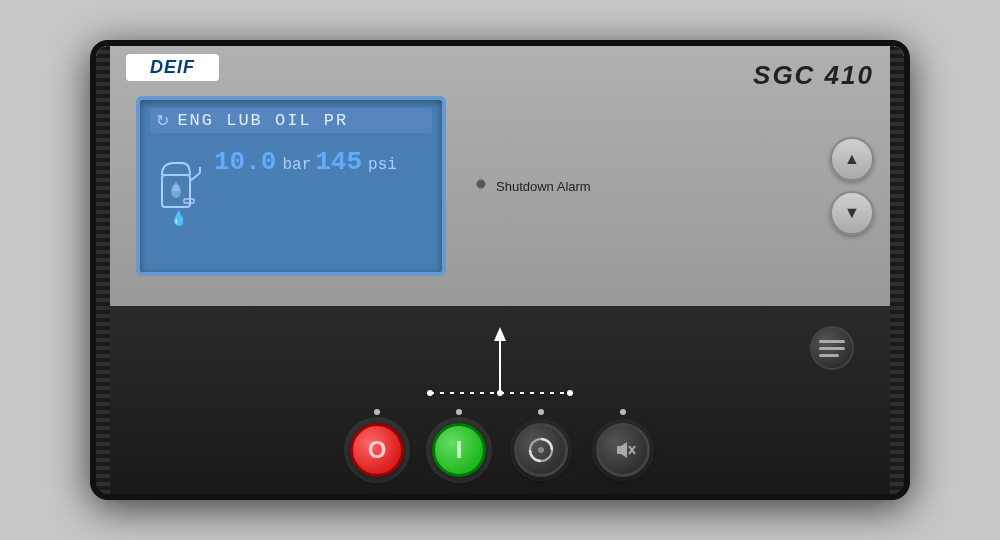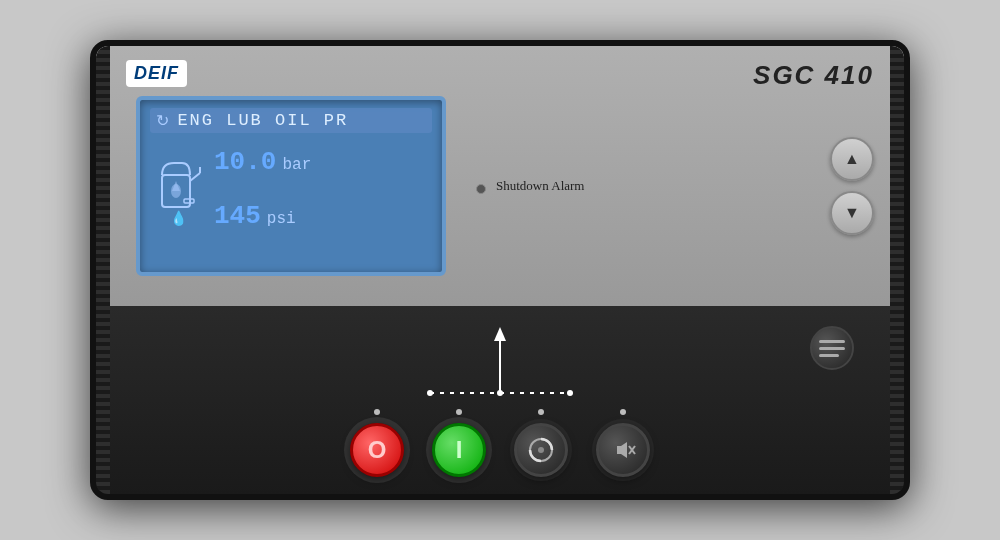--- a/index.html
+++ b/index.html
@@ -54,25 +54,25 @@
       flex-direction: row;
       align-items: center;
       padding: 20px 30px 20px 30px;
       position: relative;
       flex-shrink: 0;
     }
 
     
     .deif-logo {
       position: absolute;
-      top: 14px;
+      top: 8px;
       left: 30px;
       background: white;
       border-radius: 4px;
-      padding: 3px 8px;
+      padding: 3px 24px;
       font-size: 18px;
       font-weight: bold;
       font-style: italic;
       color: #003d7a;
       letter-spacing: 1px;
     }
 
     
     .model-name {
       position: absolute;
@@ -136,22 +136,22 @@
       margin-top: 8px;
       font-size: 36px;
       color: #aaccff;
       display: flex;
       flex-direction: column;
       align-items: center;
     }
 
     .lcd-values {
       display: flex;
-      flex-direction: column;
-      gap: 24px;
+      flex-direction: row;
+      gap: 4px;
       margin-top: 6px;
     }
 
     .lcd-value-row {
       display: flex;
       align-items: baseline;
       gap: 6px;
     }
 
     .lcd-number {
@@ -173,23 +173,22 @@
       flex-direction: column;
       justify-content: center;
       gap: 18px;
       margin-left: 30px;
       margin-top: 20px;
       flex: 1;
     }
 
     .status-item {
       display: flex;
-      align-items: flex-end;
+      align-items: flex-start;
       gap: 10px;
-      font-family: Liberation Serif, serif;
     }
 
     .status-dot {
       width: 10px;
       height: 10px;
       border-radius: 50%;
       background: #555;
       border: 1.5px solid #888;
       flex-shrink: 0;
     }

